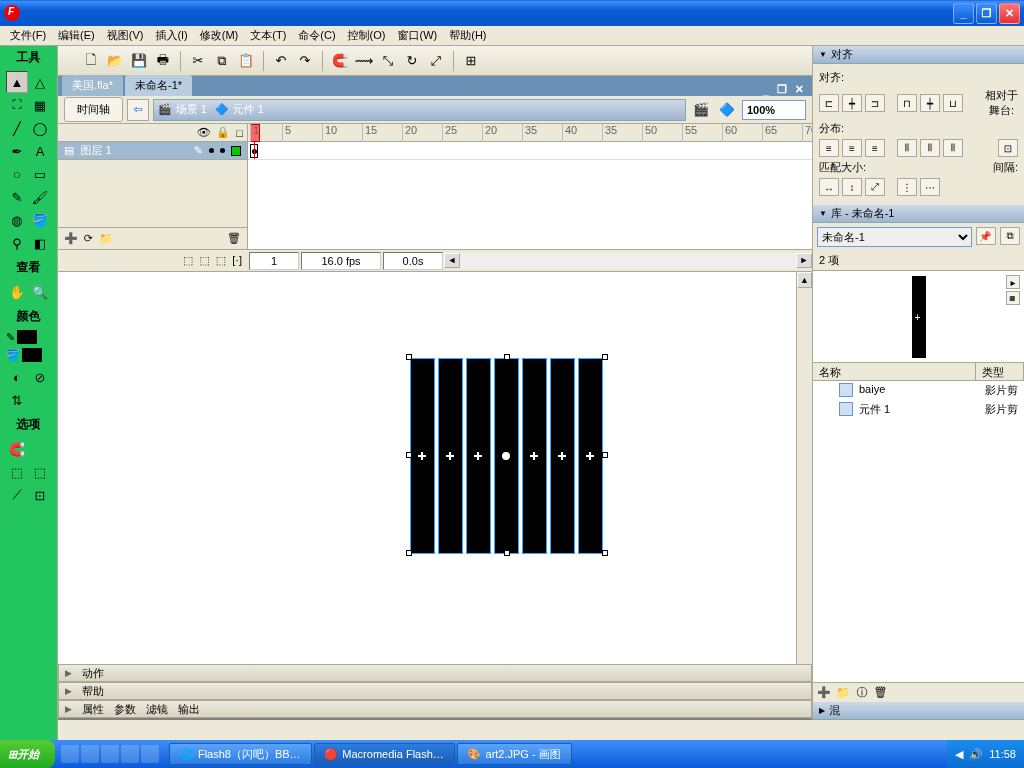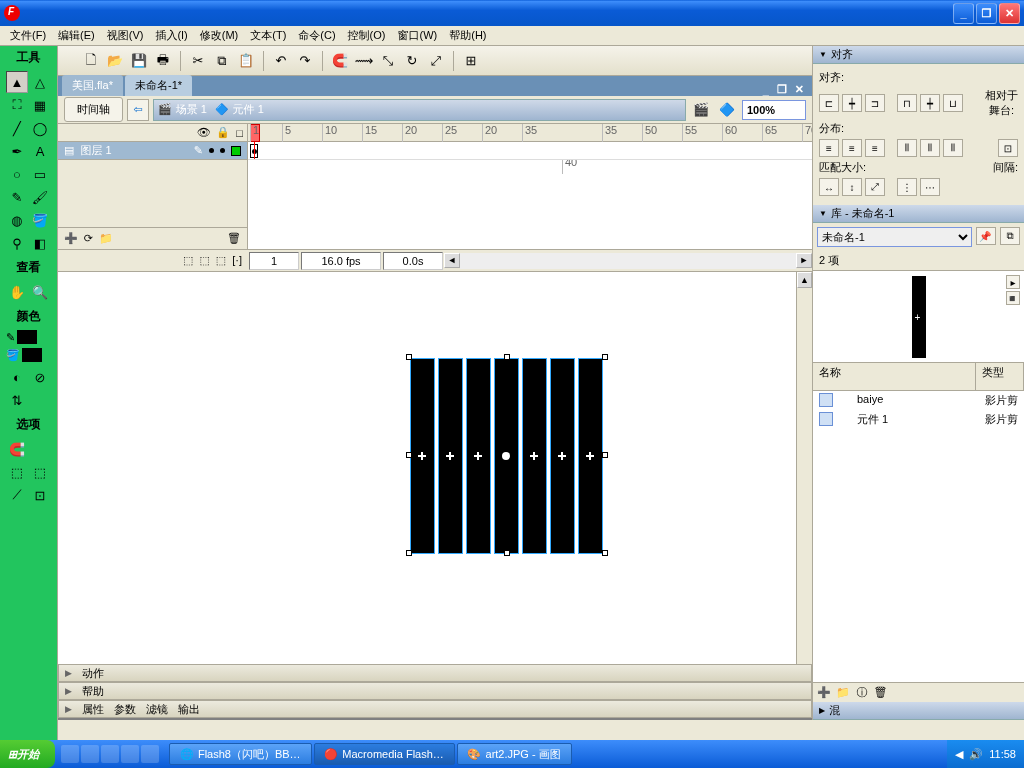--- a/index.html
+++ b/index.html
@@ -102,24 +102,24 @@
 .align-body { padding:6px; font-size:11px; }
 .align-row { display:flex; align-items:center; gap:3px; margin:3px 0; }
 .abtn { width:20px; height:18px; border:1px solid #aca899; background:#f5f3ea; display:flex; align-items:center; justify-content:center; font-size:10px; }
 .lib-body { display:flex; flex-direction:column; flex:1; }
 .lib-select { margin:4px; display:flex; gap:4px; }
 .lib-select select { flex:1; height:20px; border:1px solid #7a96df; }
 .lib-count { padding:2px 6px; background:#ece9d8; border-bottom:1px solid #aca899; }
 .lib-preview { height:92px; background:#fff; border-bottom:1px solid #aca899; position:relative; display:flex; align-items:center; justify-content:center; }
 .lib-preview .pbar { width:14px; height:82px; background:#000; position:relative; }
 .lib-preview .pbar::after { content:"+"; position:absolute; color:#fff; left:3px; top:36px; font-size:10px; }
-.lib-list-hdr { height:28px; background:#ece9d8; border-bottom:1px solid #aca899; display:flex; }
+.lib-list-hdr { height:18px; background:#ece9d8; border-bottom:1px solid #aca899; display:flex; }
 .lib-list-hdr .col { padding:2px 6px; border-right:1px solid #aca899; }
 .lib-list { flex:1; background:#fff; }
-.lib-row { display:flex; padding:2px 6px; gap:24px; }
+.lib-row { display:flex; padding:2px 6px; gap:6px;margin-left:20px; }
 .lib-row .sicon { width:14px; height:14px; background:#cfe0f5; border:1px solid #6a90d6; }
 .lib-footer { height:20px; background:#ece9d8; border-top:1px solid #aca899; display:flex; align-items:center; padding:0 4px; gap:6px; }
 
 
 .rdock { position:absolute; right:212px; top:76px; width:12px; height:644px; background:linear-gradient(to right,#b8cde0,#9fb9d1); border-left:1px solid #6a90b6; }
 
 
 .taskbar { position:absolute; left:0; bottom:0; width:1024px; height:28px; background:linear-gradient(#3d8dfb,#0a5bd6); display:flex; align-items:center; }
 .start { height:28px; padding:0 16px 0 8px; background:linear-gradient(#5c3,#2a2); color:#fff; font-weight:bold; font-style:italic; display:flex; align-items:center; border-radius:0 8px 8px 0; font-size:13px; }
 .ql { display:flex; gap:2px; padding:0 6px; }
@@ -284,21 +284,21 @@
         <div class="ruler">
           <div class="playhead"></div>
         <div class="tick" style="left: 2px;">1</div>
             <div class="tick" style="left: 34px;">5</div>
             <div class="tick" style="left: 74px;">10</div>
             <div class="tick" style="left: 114px;">15</div>
             <div class="tick" style="left: 154px;">20</div>
             <div class="tick" style="left: 194px;">25</div>
             <div class="tick" style="left: 234px;">20</div>
             <div class="tick" style="left: 274px;">35</div>
-            <div class="tick" style="left: 314px; margin-top: 32px;">40</div>
+            <div class="tick" style="left: 314px;">40</div>
             <div class="tick" style="left: 354px;">35</div>
             <div class="tick" style="left: 394px;">50</div>
             <div class="tick" style="left: 434px;">55</div>
             <div class="tick" style="left: 474px;">60</div>
             <div class="tick" style="left: 514px;">65</div>
             <div class="tick" style="left: 554px;">70</div>
           </div>
         <div class="frame-row">
           <div class="kf"></div>
           <div class="ph-line"></div>

